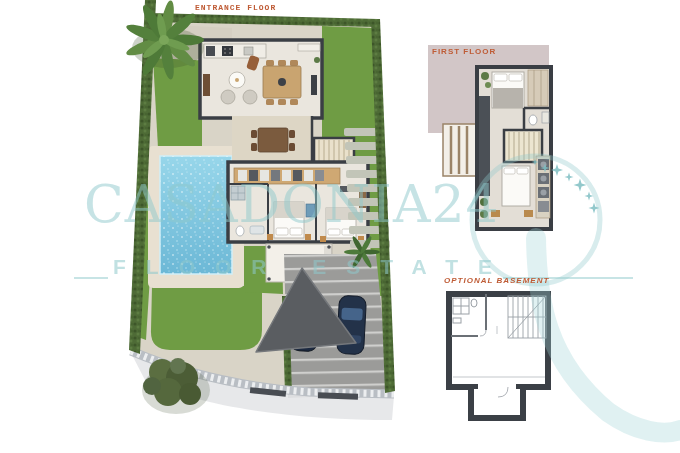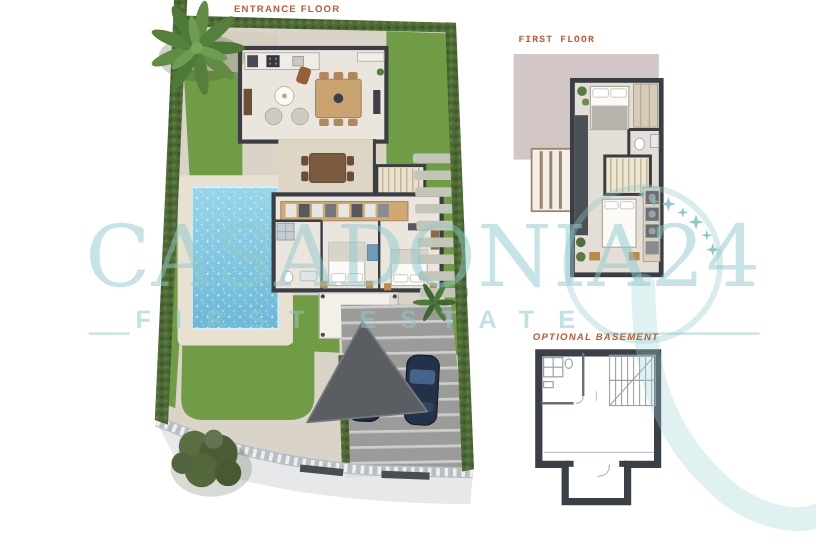--- a/index.html
+++ b/index.html
@@ -1,25 +1,25 @@
 <!DOCTYPE html>
 <html style="--label-orange: #bf5c36; --watermark-teal: #8fc9cc; --lawn-green: #6f9c44; --hedge-green: #4e6b36; --pool-blue: #7cc5df; --deck-beige: #e8e0d1; --paving-grey: #d9d4c7; --driveway-grey: #9b9b99; --wall-dark: #3a3e44; --floor-beige: #eae6de; --terrace-mauve: #d2c6c7; --sail-grey: #5a5d61;"><head>
 <meta charset="utf-8">
 <style>
   html,body{margin:0;padding:0;}
   body{width:680px;height:453px;background:#ffffff;position:relative;overflow:hidden;
        font-family:"Liberation Sans",sans-serif;}
   .stage{position:absolute;inset:0;width:680px;height:453px;}
   .plan-label{position:absolute;color:var(--label-orange,#bf5c36);font-weight:bold;
       font-size:8px;letter-spacing:1px;white-space:nowrap;z-index:40;}
-  #lbl-entrance{left:195px;top:3px;}
-  #lbl-first{left:432px;top:29px;font-family:Liberation Mono, monospace;}
+  #lbl-entrance{left:195px;top:3px;font-family:Liberation Mono, monospace;}
+  #lbl-first{left:432px;top:47px;}
   #lbl-basement{left:444px;top:276px;font-style:italic;}
   .wm{position:absolute;pointer-events:none;color:var(--watermark-teal,#8fc9cc);z-index:30;}
-  #wm-brand{left:71px;top:178px;font-family:"DejaVu Serif",serif;font-size:71px;line-height:1;
+  #wm-brand{left:84px;top:178px;font-family:"DejaVu Serif",serif;font-size:52px;line-height:1;
       opacity:.5;letter-spacing:1px;}
   #wm-tagline{left:113px;top:255px;font-weight:bold;font-size:21px;letter-spacing:20px;opacity:.55;}
   .wm-rule{position:absolute;height:2px;background:var(--watermark-teal,#8fc9cc);opacity:.5;
       z-index:30;pointer-events:none;}
   #rule-left{left:74px;top:277px;width:34px;}
   #rule-right{left:503px;top:277px;width:130px;}
   svg{position:absolute;left:0;top:0;}
   #logo-svg{z-index:25;pointer-events:none;}
   #plan-svg{z-index:10;}
 </style>
@@ -370,21 +370,21 @@
     <polygon points="0,-5 1.2,-1.2 5,0 1.2,1.2 0,5 -1.2,1.2 -5,0 -1.2,-1.2" transform="translate(97,30) scale(1.2)"></polygon>
     <polygon points="0,-5 1.2,-1.2 5,0 1.2,1.2 0,5 -1.2,1.2 -5,0 -1.2,-1.2" transform="translate(109,37) scale(0.9)"></polygon>
     <polygon points="0,-5 1.2,-1.2 5,0 1.2,1.2 0,5 -1.2,1.2 -5,0 -1.2,-1.2" transform="translate(120,45) scale(1.3)"></polygon>
     <polygon points="0,-5 1.2,-1.2 5,0 1.2,1.2 0,5 -1.2,1.2 -5,0 -1.2,-1.2" transform="translate(129,56) scale(0.9)"></polygon>
     <polygon points="0,-5 1.2,-1.2 5,0 1.2,1.2 0,5 -1.2,1.2 -5,0 -1.2,-1.2" transform="translate(134,68) scale(1.1)"></polygon>
     <polygon points="0,-5 1.2,-1.2 5,0 1.2,1.2 0,5 -1.2,1.2 -5,0 -1.2,-1.2" transform="translate(75,22) scale(0.7)"></polygon>
   </g>
 </svg>
 
 <div id="wm-brand" class="wm">CASADONIA24</div>
-<div id="wm-tagline" class="wm">FIRST ESTATE</div>
+<div id="wm-tagline" class="wm">FLOOR ESTATE</div>
 <div id="rule-left" class="wm-rule"></div>
 <div id="rule-right" class="wm-rule"></div>
 
 <div id="lbl-entrance" class="plan-label">ENTRANCE FLOOR</div>
 <div id="lbl-first" class="plan-label">FIRST FLOOR</div>
 <div id="lbl-basement" class="plan-label">OPTIONAL BASEMENT</div>
 
 </div>
 
 </body></html>

